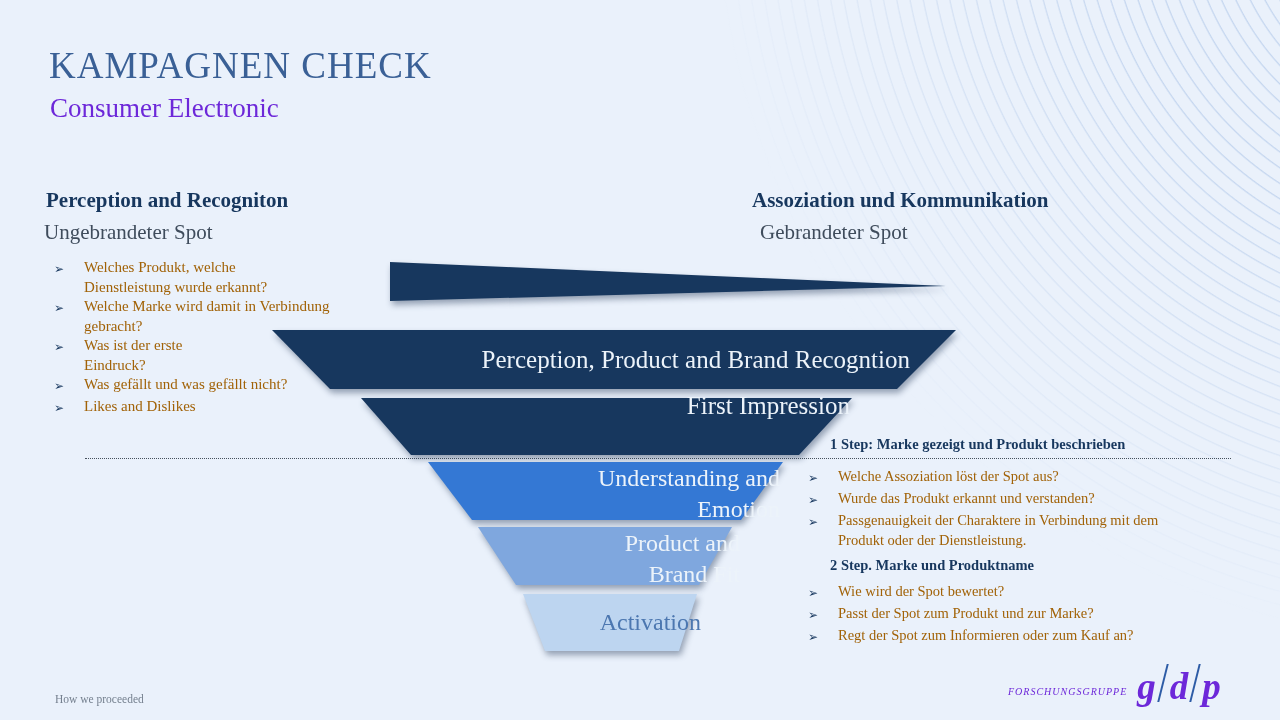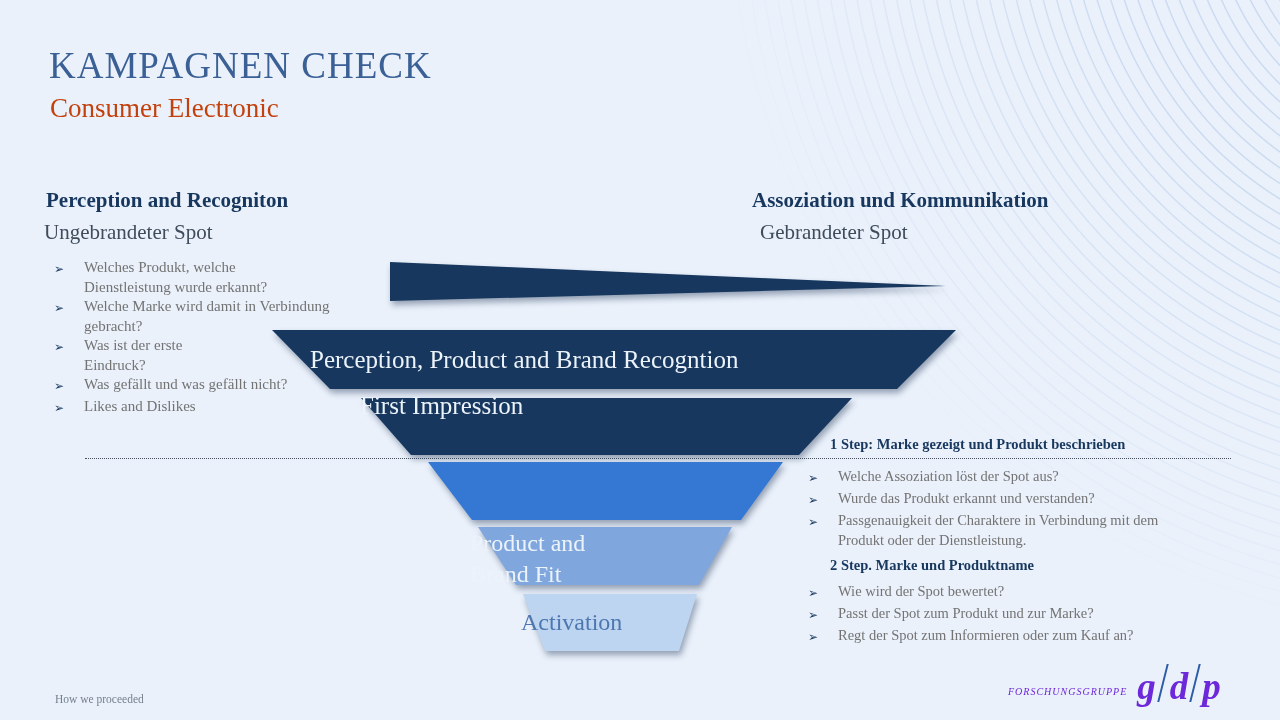--- a/index.html
+++ b/index.html
@@ -12,43 +12,43 @@
   
   .arcs{
     position:absolute;top:0;right:0;width:620px;height:660px;z-index:0;
     background:repeating-radial-gradient(circle at 770px -110px,
       rgba(167,193,230,0) 0px, rgba(167,193,230,0) 10.5px,
       rgba(167,193,230,0.55) 11.5px, rgba(167,193,230,0) 13px);
     -webkit-mask-image:radial-gradient(circle at 770px -110px, #000 0 360px, transparent 760px);
             mask-image:radial-gradient(circle at 770px -110px, #000 0 360px, transparent 760px);
   }
   .title{position:absolute;left:49px;top:44px;font-size:37px;letter-spacing:1px;color:#3a6096;z-index:2;}
-  .subtitle{position:absolute;left:50px;top:93px;font-size:27px;color:#c2410c;z-index:2;}
+  .subtitle{position:absolute;left:50px;top:93px;font-size:27px;color:#6d28d9;z-index:2;}
 
   .col-heading{position:absolute;font-size:21px;font-weight:bold;color:#17375e;z-index:2;text-align:center;}
   .col-subheading{position:absolute;font-size:21px;color:#3f4c5c;z-index:2;}
 
   ul.bullets{list-style:none;margin:0;padding:0;position:absolute;z-index:2;}
   ul.bullets li{display:flex;align-items:flex-start;}
   .bullets .marker{color:#17375e;font-size:12px;flex:0 0 30px;padding-top:2px;}
-  .bullets .btext{flex:1;color:#737373;white-space:pre-line;}
+  .bullets .btext{flex:1;color:#a16207;white-space:pre-line;}
   .left-bullets{left:54px;top:258px;width:360px;font-size:15px;line-height:19.5px;}
   .left-bullets li{margin-bottom:0;}
   .right-bullets{left:808px;width:460px;font-size:14.5px;line-height:20px;}
   .step1-bullets{top:466px;}
   .step2-bullets{top:581px;}
 
   .step-heading{position:absolute;left:830px;font-size:14.5px;font-weight:bold;color:#17375e;z-index:2;}
 
   .dashline{position:absolute;left:85px;top:458px;width:1146px;border-top:1.5px dotted #45505c;z-index:1;}
 
   svg.funnel{position:absolute;left:0;top:0;z-index:1;}
   svg.funnel polygon{filter:drop-shadow(2px 4px 3px rgba(40,60,90,0.45));}
 
-  .stage-label{position:absolute;z-index:2;text-align:left;white-space:pre-line;color:#ecf3fa;}
+  .stage-label{position:absolute;z-index:2;text-align:right;white-space:pre-line;color:#ecf3fa;}
   .sl-0{left:310px;top:346px;width:600px;font-size:25px;line-height:28px;}
   .sl-1{left:360px;top:392px;width:490px;font-size:25px;line-height:28px;}
   .sl-2{left:430px;top:463px;width:350px;font-size:24px;line-height:31px;}
   .sl-3{left:470px;top:528px;width:270px;font-size:24px;line-height:31px;}
   .sl-4{left:521px;top:608px;width:180px;font-size:24px;line-height:28px;color:#4c77b0;}
 
   .footer-note{position:absolute;left:55px;top:693px;font-size:11.5px;color:#75808f;z-index:2;}
 
   .logo{position:absolute;left:1008px;top:664px;display:flex;align-items:flex-end;z-index:2;color:#6d28d9;}
   .logo-small{font-size:10px;font-style:italic;letter-spacing:1px;padding-bottom:7px;margin-right:10px;}
@@ -139,20 +139,22 @@
     <polygon points="390,262 946,286 390,301" fill="#17375e"></polygon>
     <polygon points="272,330 956,330 897,389 330,389" fill="#17375e"></polygon>
     <polygon points="361,398 852,398 799,455 411,455" fill="#17375e"></polygon>
     <polygon points="428,462 783,462 741,520 472,520" fill="#3478d4"></polygon>
     <polygon points="478,527 732,527 699,585 516,585" fill="#7fa7de"></polygon>
     <polygon points="523,594 697,594 679,651 545,651" fill="#bdd5f0"></polygon>
   </svg>
 
   <div class="stage-label sl-0">Perception, Product and Brand Recogntion</div>
   <div class="stage-label sl-1">First Impression</div>
+  <div class="stage-label sl-2">Understanding and
+Emotion</div>
   <div class="stage-label sl-4">Activation</div>
   <div class="stage-label sl-3">Product and
 Brand Fit</div>
 
   <div class="footer-note">How we proceeded</div>
 
   <div class="logo">
     <span class="logo-small">FORSCHUNGSGRUPPE</span>
     <span class="logo-letters">
       <span class="logo-letter">g</span>

